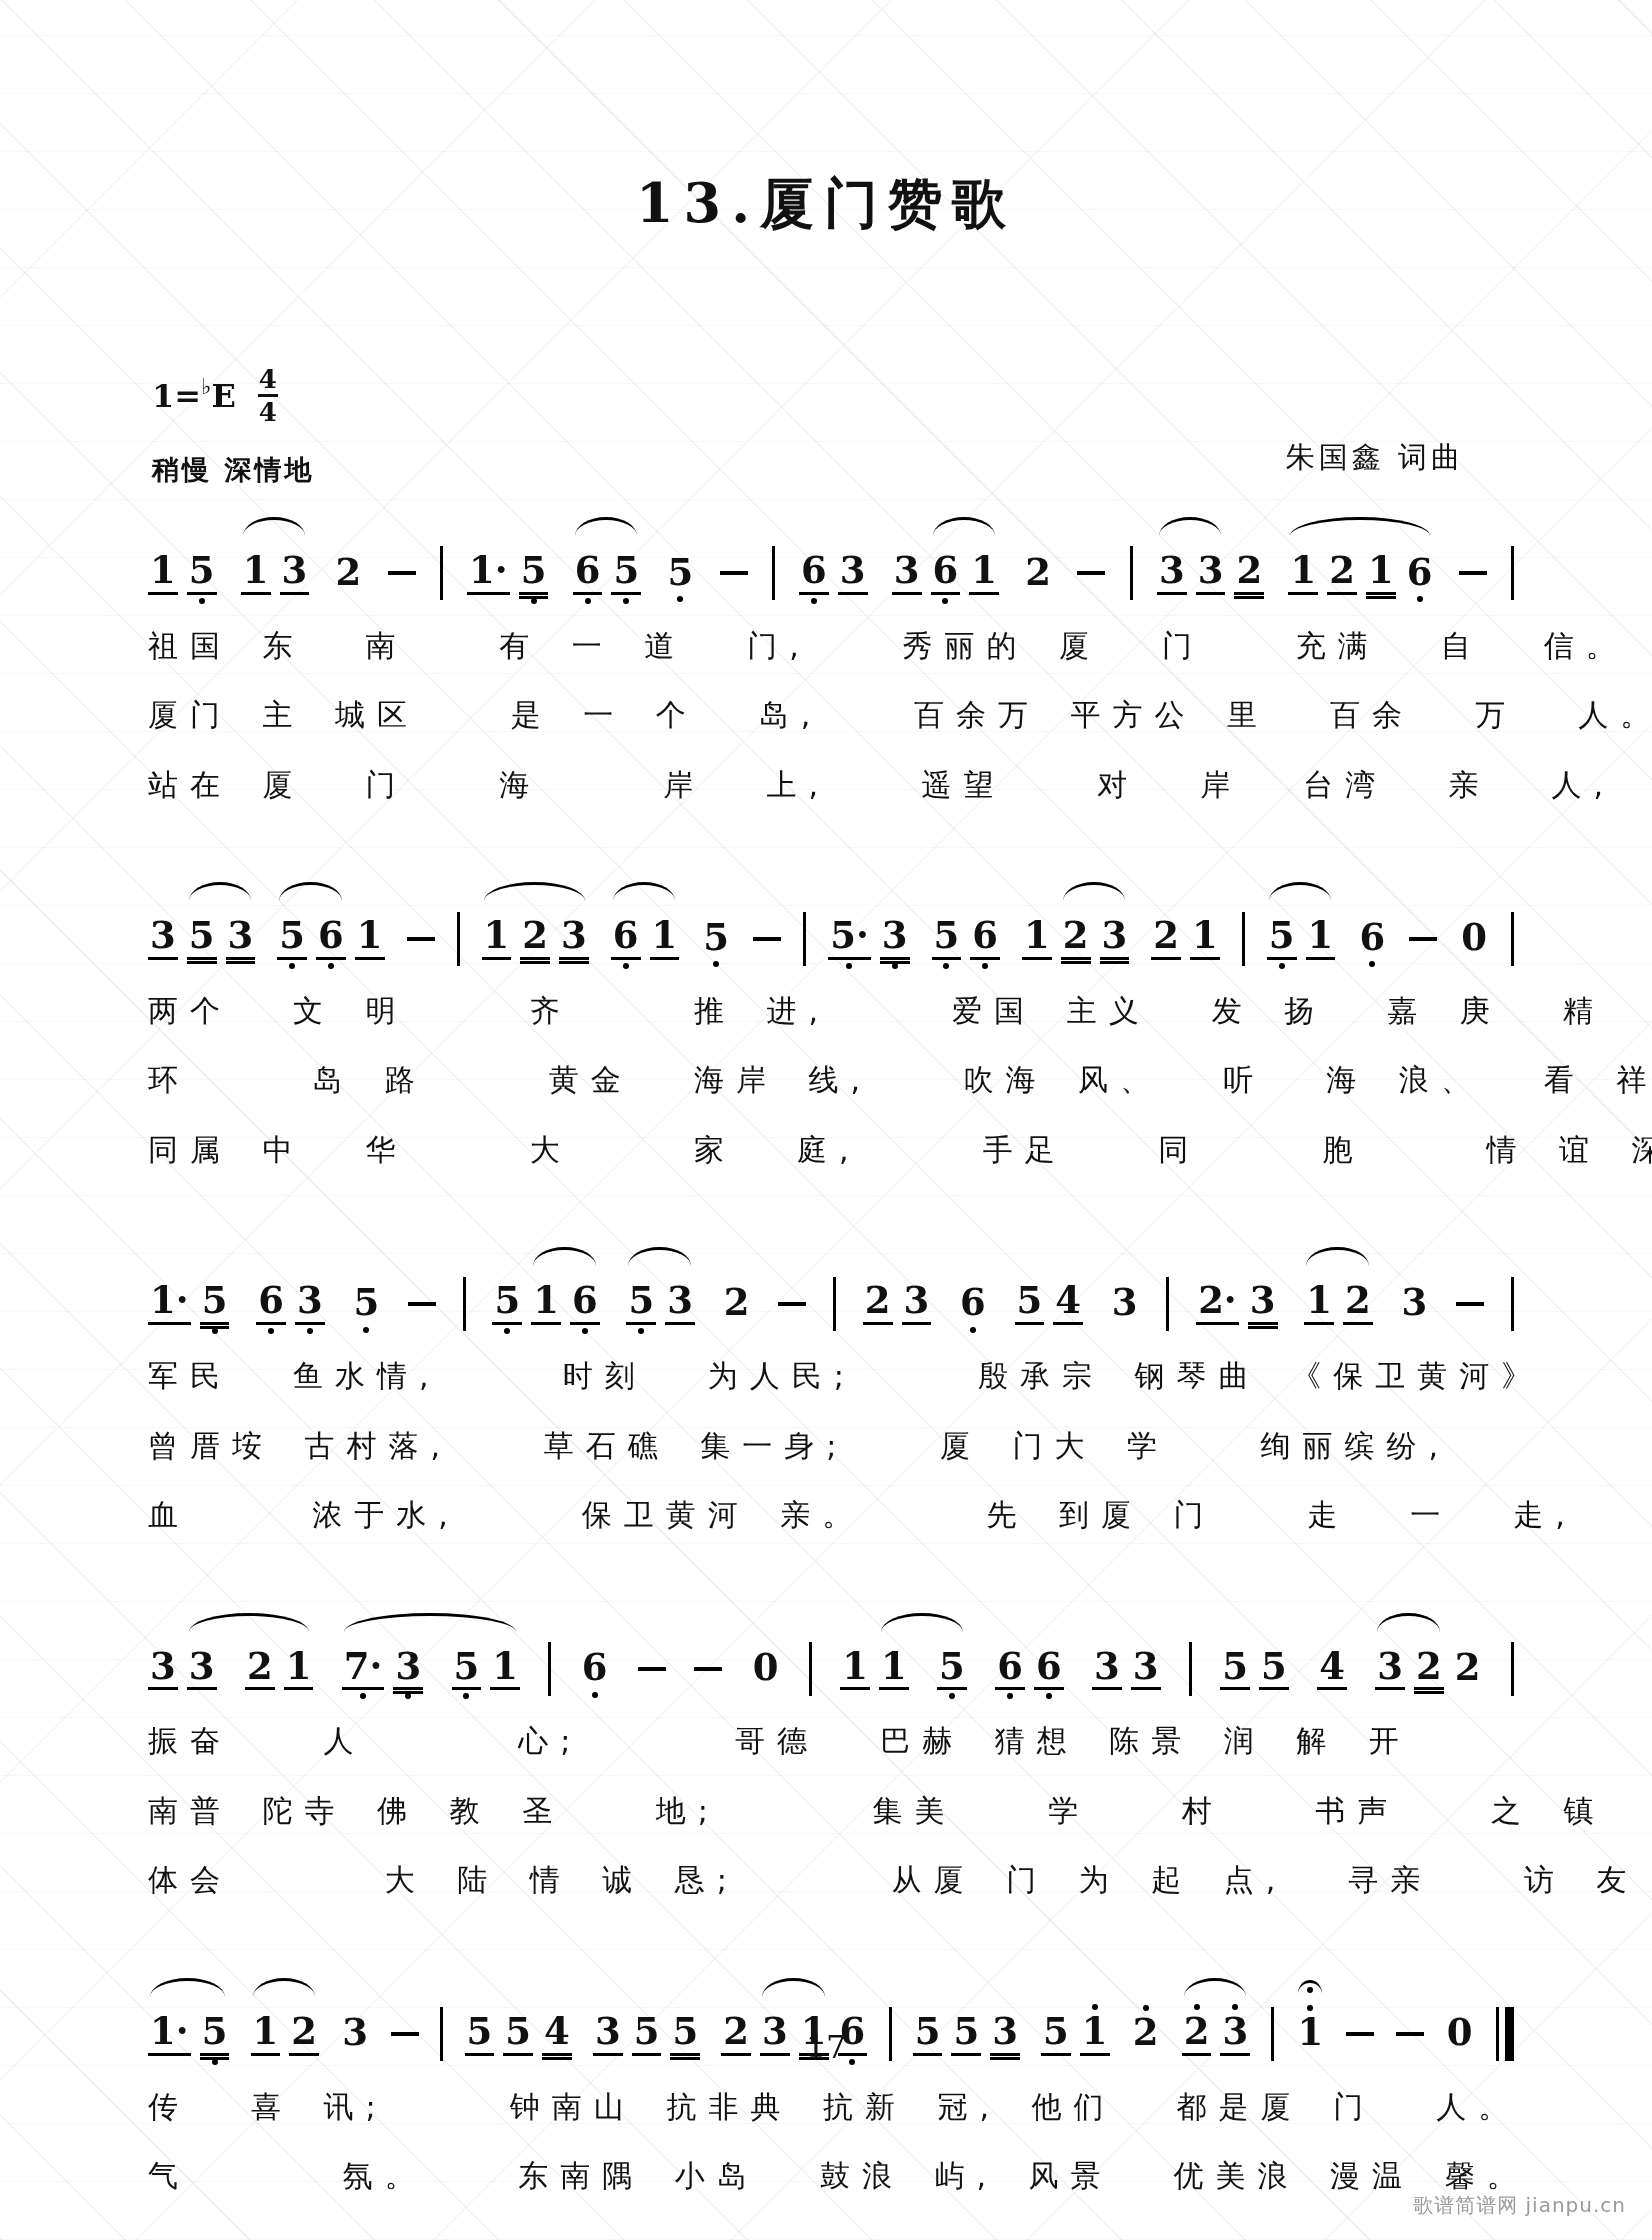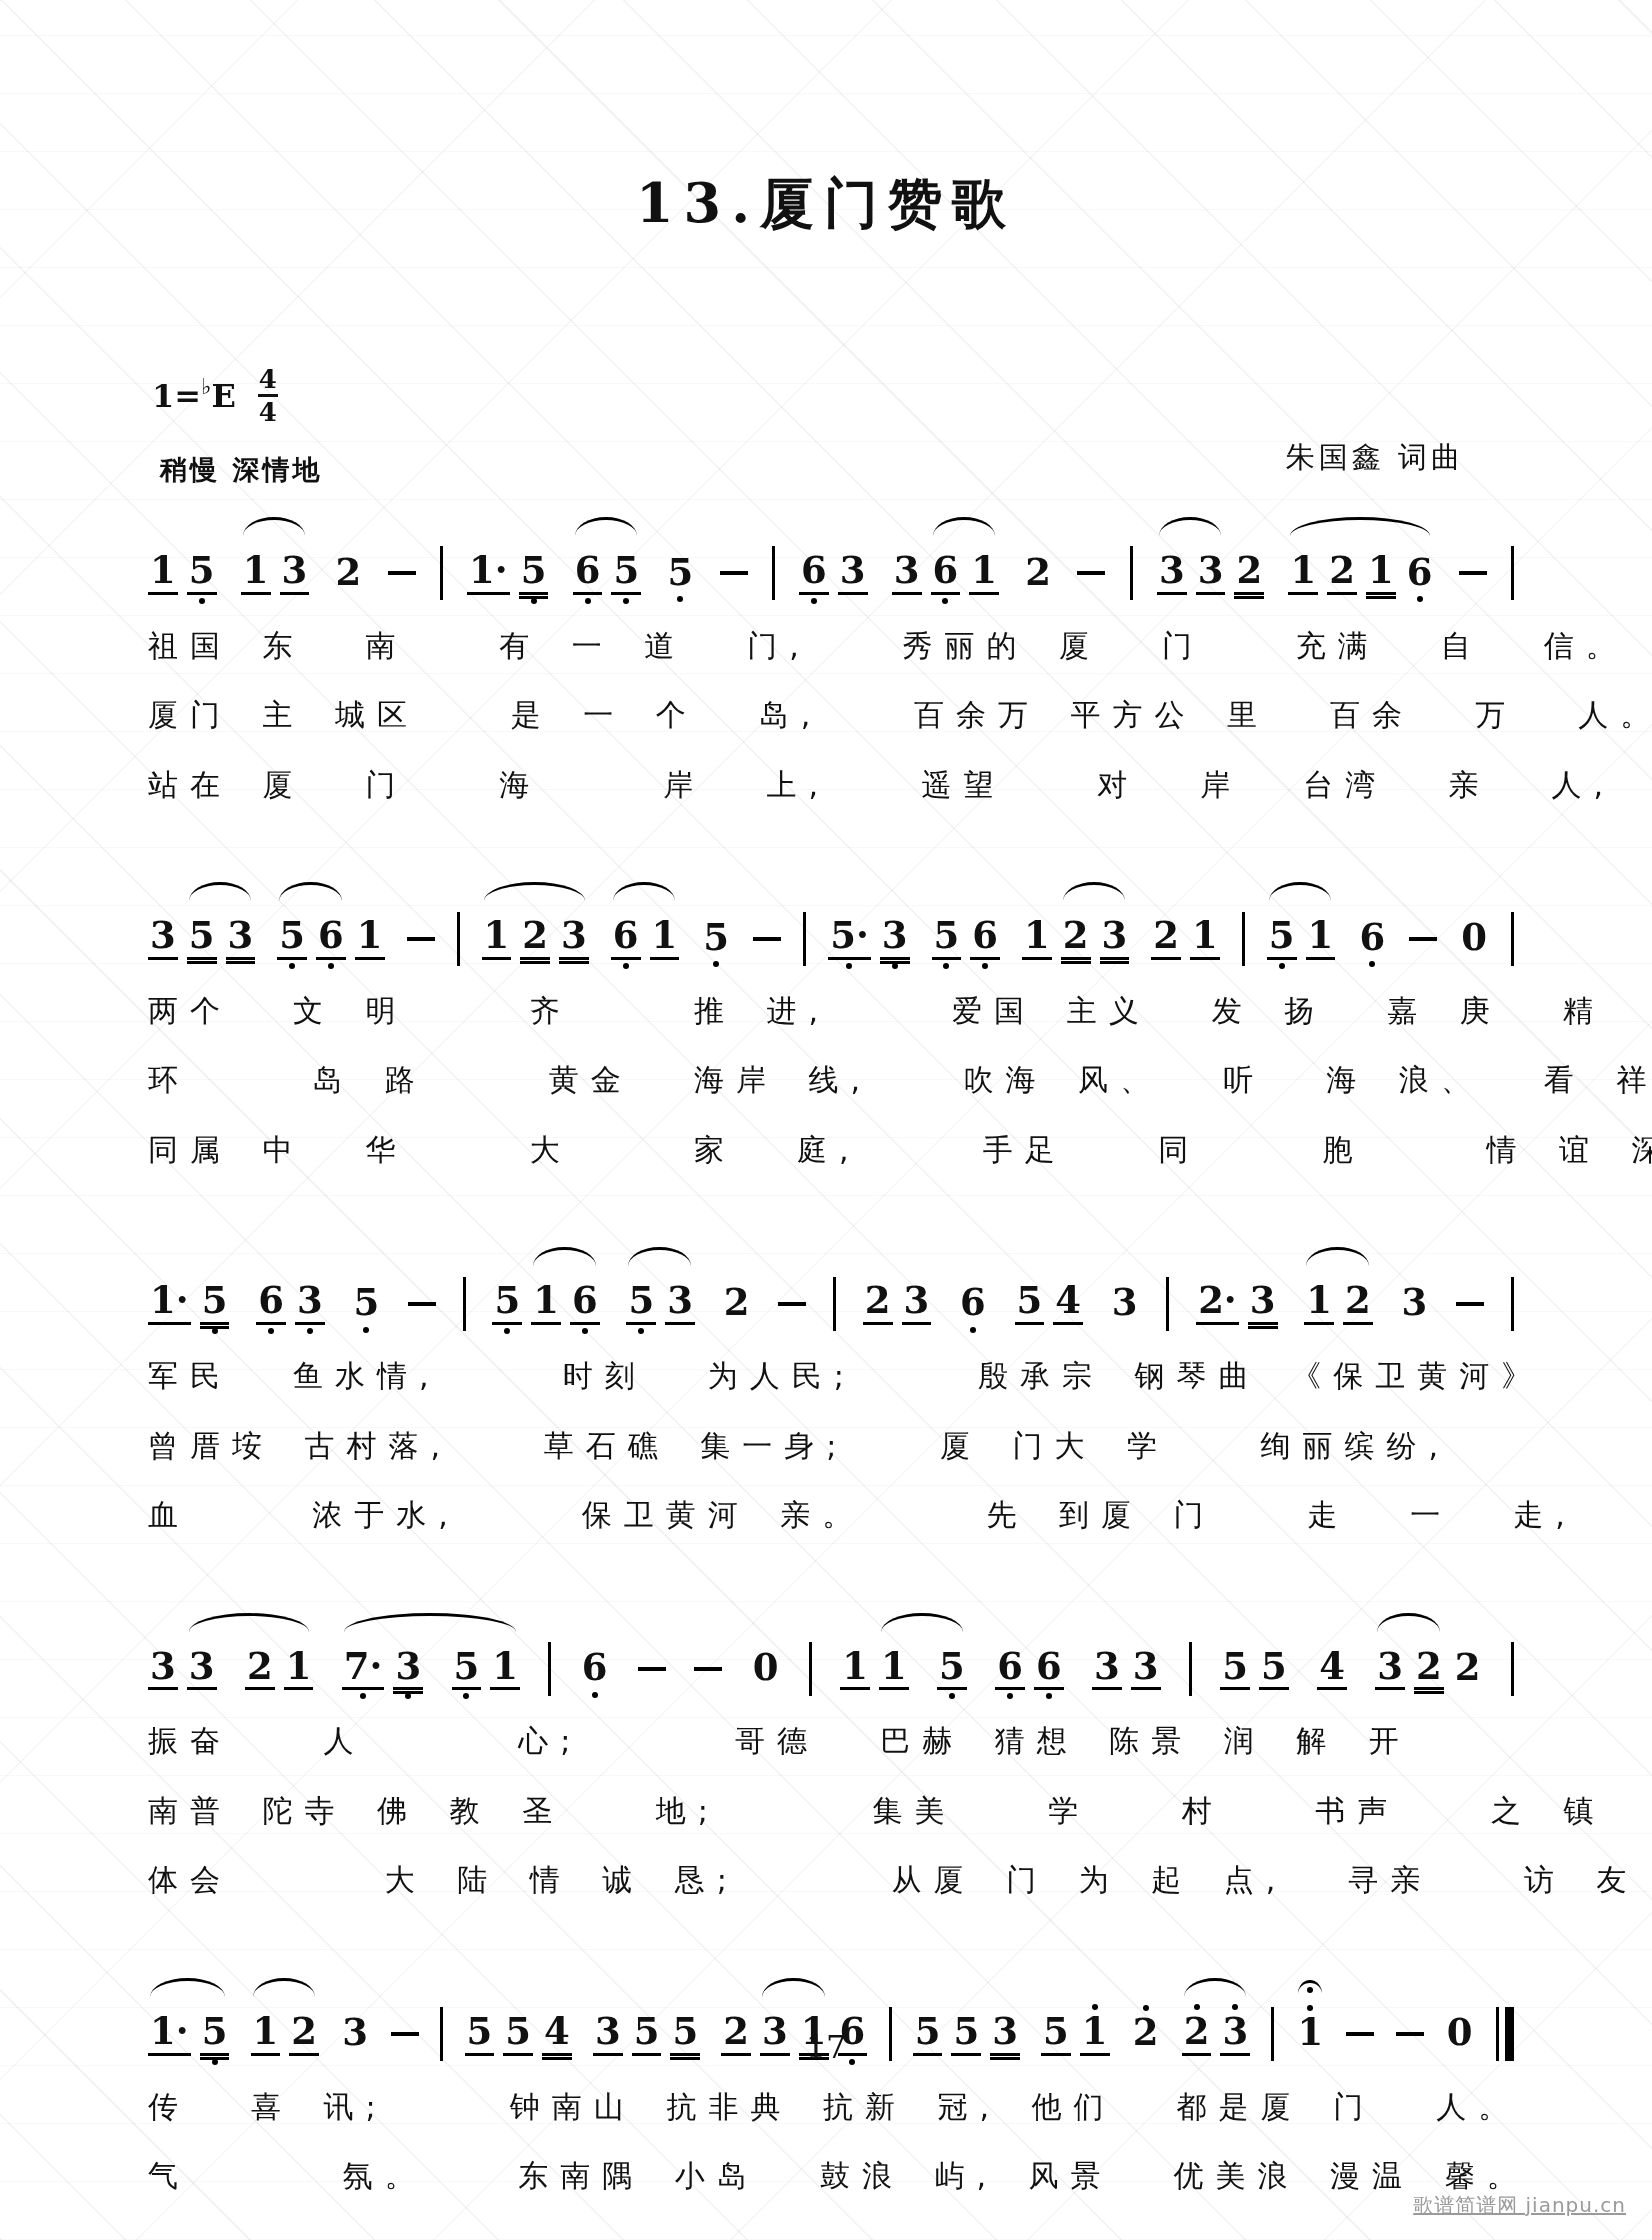--- a/index.html
+++ b/index.html
@@ -23,21 +23,21 @@
   }
   .keyrow{
     position:absolute;left:152px;top:366px;
     font-family:"DejaVu Serif","Liberation Serif",serif;
     font-size:32px;font-weight:bold;display:flex;align-items:center;
   }
   .keyrow .flat{font-size:22px;vertical-align:super;position:relative;top:-10px;}
   .frac{display:inline-flex;flex-direction:column;align-items:center;margin-left:22px;font-size:26px;line-height:1;}
   .frac .fline{width:20px;height:3px;background:#111;margin:2px 0;}
   .tempo{
-    position:absolute;left:152px;top:452px;font-size:27px;font-weight:bold;letter-spacing:3px;margin-left:8px;
+    position:absolute;left:152px;top:452px;font-size:27px;font-weight:bold;letter-spacing:3px;
   }
   .credit{
     position:absolute;right:188px;top:438px;font-size:29px;letter-spacing:4px;
   }
   .systems{position:absolute;left:148px;right:138px;top:512px;}
   .system{margin-bottom:74px;}
   .notes-row{
     position:relative;display:flex;justify-content:space-between;align-items:center;
     padding-top:28px;min-height:62px;
   }
@@ -66,21 +66,21 @@
   .fermata .fd{width:6px;height:6px;border-radius:50%;background:#000;margin:-7px auto 0;}
   .lyric{
     font-size:30px;letter-spacing:12px;word-spacing:9px;white-space:pre;
     margin-top:32px;line-height:1.25;
   }
   .lyric.first{margin-top:20px;}
   .pageno{
     position:absolute;top:2028px;left:0;right:0;text-align:center;
     font-family:"DejaVu Serif","Liberation Serif",serif;font-size:32px;
   }
-  .wm{position:absolute;right:26px;top:2192px;font-size:20px;color:#9a9a9a;letter-spacing:1px;text-decoration:underline;}
+  .wm{position:absolute;right:26px;top:2192px;font-size:20px;color:#9a9a9a;letter-spacing:1px;}
 </style>
 </head>
 <body>
 
 <div class="sheet">
   <div class="title">13.厦门赞歌</div>
 
   <div class="keyrow">
     <span>1=</span>
       <span class="flat">♭</span>

